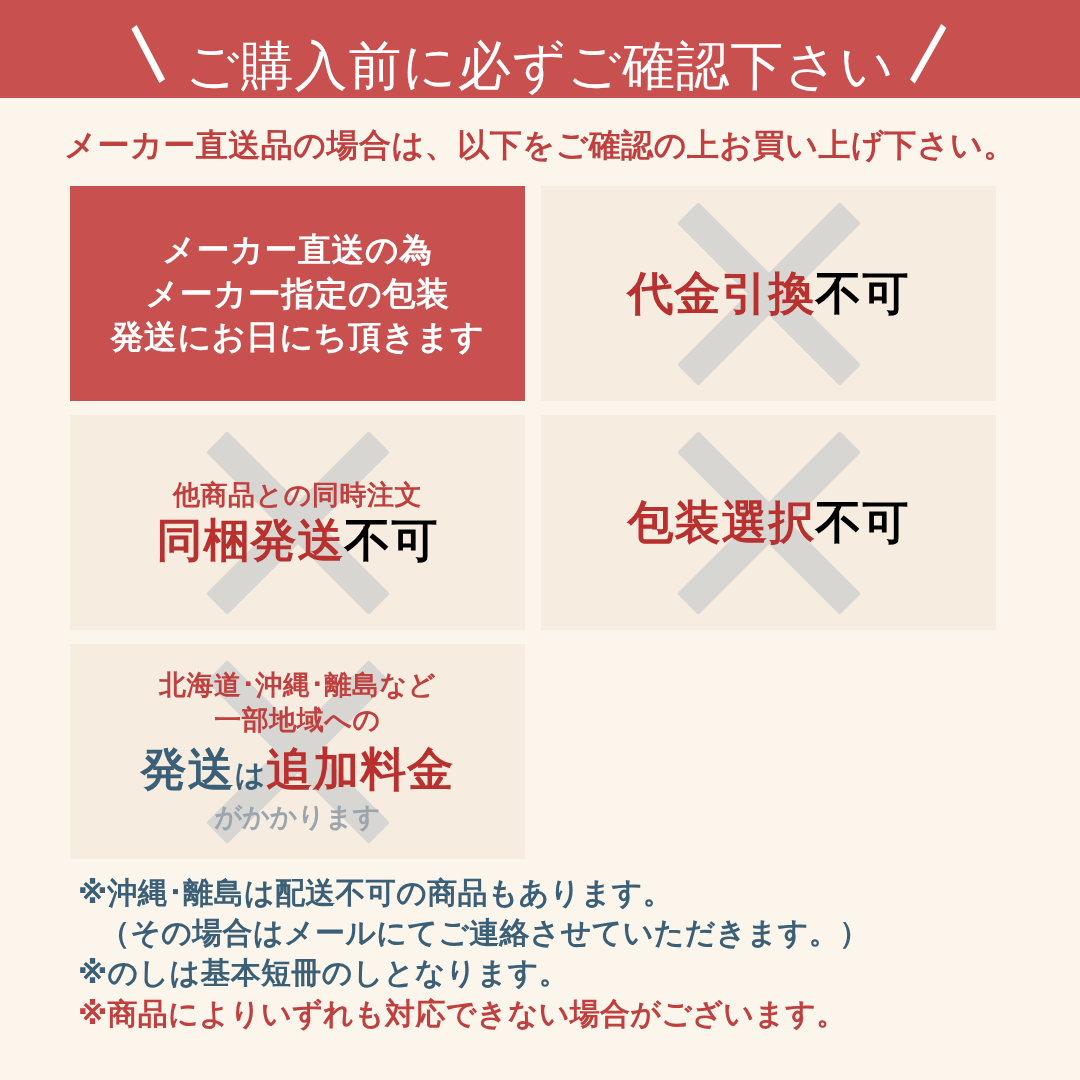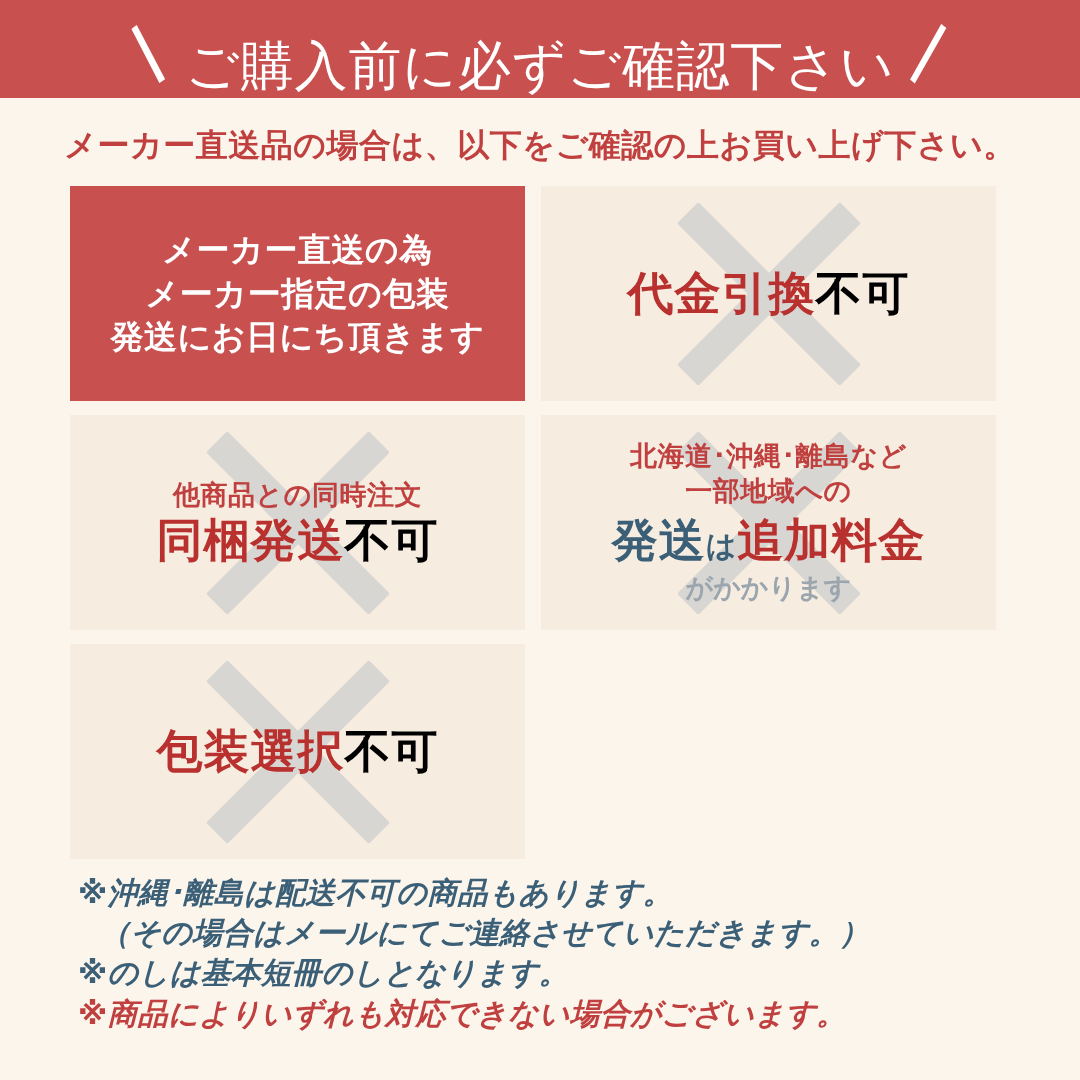--- a/index.html
+++ b/index.html
@@ -164,21 +164,20 @@
     padding-left: 8px;
     box-sizing: border-box;
   }
   .note {
     font-size: 30px;
     font-weight: bold;
     line-height: 1.34;
     letter-spacing: 0.3px;
     color: #3a5f77;
     white-space: nowrap;
-    font-style: italic;
   }
   .note.indent { padding-left: 22px; }
   .note.red { color: #c0403f; }
 </style>
 </head>
 <body>
 
 <div class="page">
 
   <div class="header">
@@ -225,38 +224,38 @@
         </div>
       </div>
     </div>
 
     <div class="cell">
       <div class="xmark">
           <span class="a"></span>
           <span class="b"></span>
         </div>
       <div class="content">
+        <div class="t-big-red nowrap">
+          <span>包装選択</span><span class="muted">不可</span>
+        </div>
+      </div>
+    </div>
+
+    <div class="cell">
+      <div class="xmark">
+          <span class="a"></span>
+          <span class="b"></span>
+        </div>
+      <div class="content">
         <div class="t-small-red">北海道･沖縄･離島など</div>
         <div class="t-small-red">一部地域への</div>
         <div class="t-blue-big nowrap">
           <span>発送</span><span class="small-blue">は</span><span style="color:#b8312f">追加料金</span>
         </div>
         <div class="t-tiny-grey">がかかります</div>
-      </div>
-    </div>
-
-    <div class="cell">
-      <div class="xmark">
-          <span class="a"></span>
-          <span class="b"></span>
-        </div>
-      <div class="content">
-        <div class="t-big-red nowrap">
-          <span>包装選択</span><span class="muted">不可</span>
-        </div>
       </div>
     </div>
 
 
   </div>
 
   <div class="notes">
     <div class="note">※沖縄･離島は配送不可の商品もあります。</div>
     <div class="note indent">（その場合はメールにてご連絡させていただきます。）</div>
     <div class="note">※のしは基本短冊のしとなります。</div>

